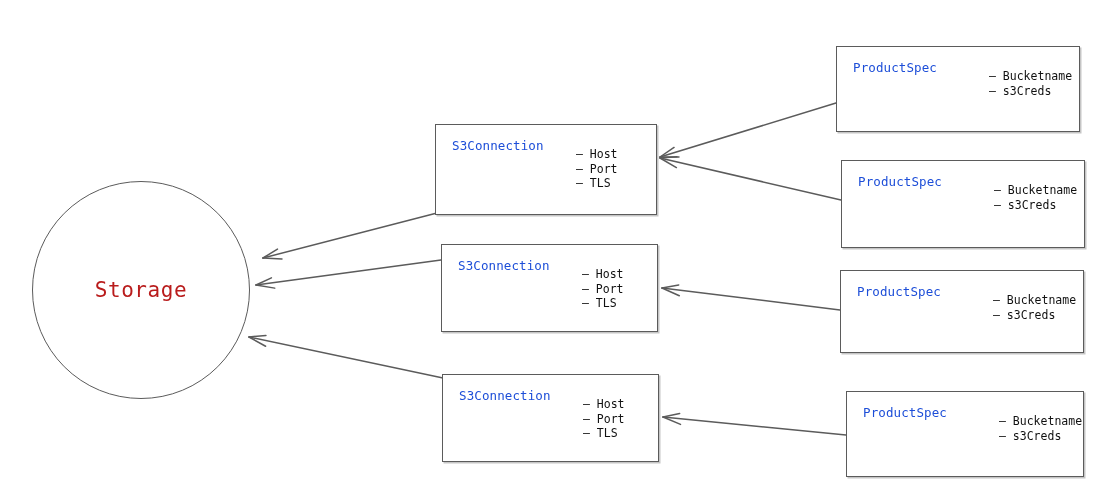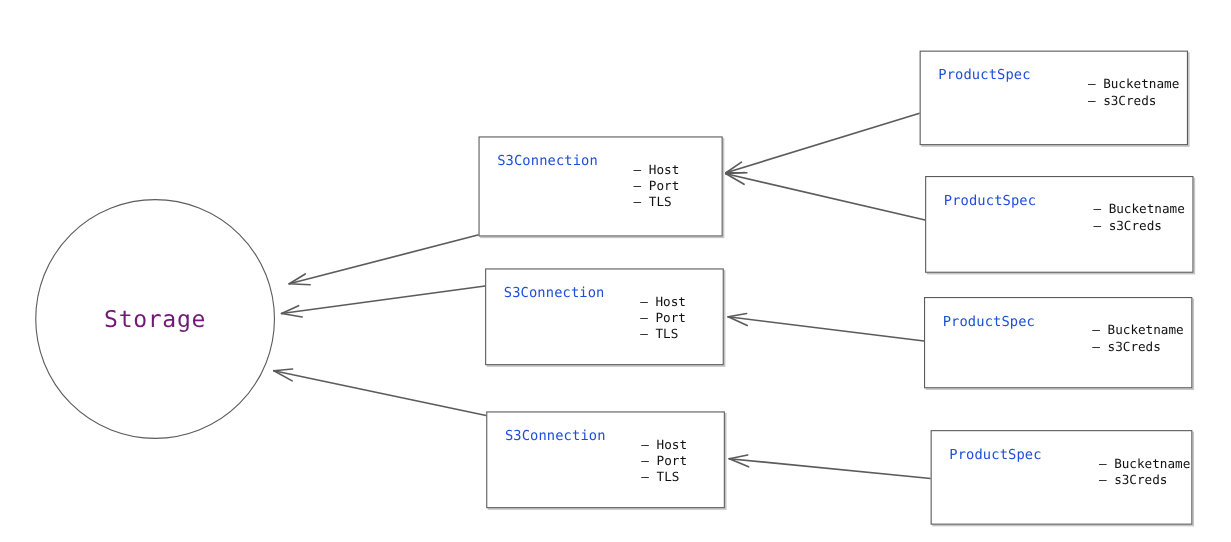--- a/index.html
+++ b/index.html
@@ -54,21 +54,21 @@
     box-sizing: border-box;
     border: 1.5px solid #5b5b5b;
     border-radius: 50%;
     background: #ffffff;
     display: flex;
     align-items: center;
     justify-content: center;
   }
   .circle-label {
     font-size: 21px;
-    color: #701a75;
+    color: #b91c1c;
     letter-spacing: 0.6px;
     white-space: nowrap;
   }
 </style>
 </head>
 <body>
 
 <div id="canvas">
 
   <svg id="wires" viewBox="0 0 1119 493" xmlns="http://www.w3.org/2000/svg">

